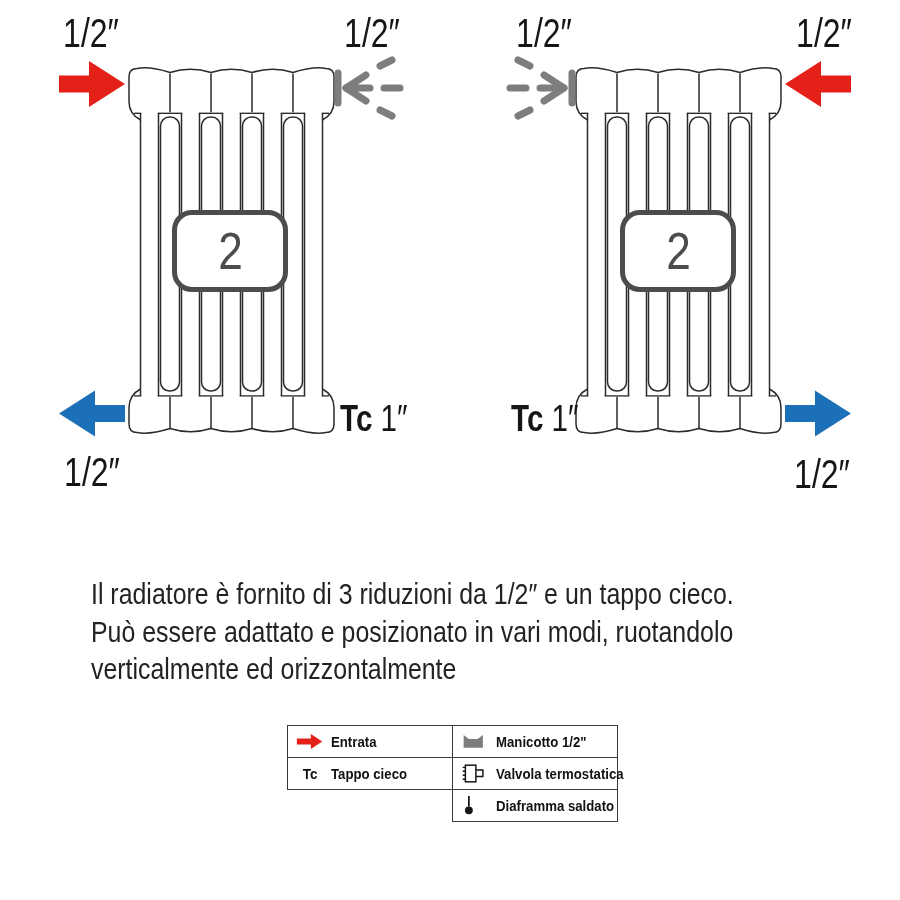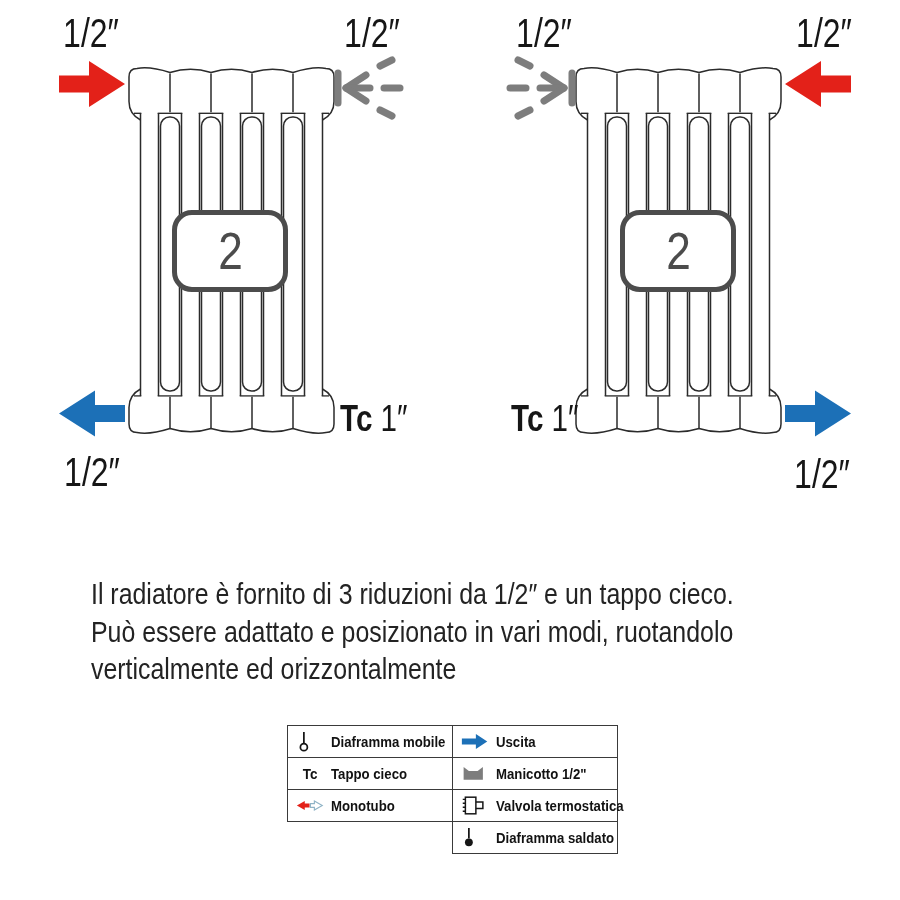--- a/index.html
+++ b/index.html
@@ -139,53 +139,33 @@
 
 <div class="desc">Il radiatore è fornito di 3 riduzioni da 1/2″ e un tappo cieco.
 Può essere adattato e posizionato in vari modi, ruotandolo
 verticalmente ed orizzontalmente</div>
 
 <div class="legend" id="legend">
     <div class="lcol">
       <div class="lrow">
         <span class="licon">
           <svg width="30" height="21" viewBox="0 0 34 24">
-            <g stroke="#161616" stroke-width="2" fill="none">
-        <path d="M10,1 L10,14"></path>
-              <circle cx="10" cy="18.5" r="4"></circle>
-            </g>
+            <polygon points="2,8.5 18,8.5 18,3.5 31,12 18,20.5 18,15.5 2,15.5" fill="#e32119"></polygon>
           </svg>
         </span>
-        <span class="llabel">Diaframma mobile</span>
+        <span class="llabel">Entrata</span>
       </div>
       <div class="lrow">
         <span class="licon">
           <span class="tc-icon">Tc</span>
         </span>
         <span class="llabel">Tappo cieco</span>
       </div>
-      <div class="lrow">
-        <span class="licon">
-          <svg width="30" height="21" viewBox="0 0 34 24">
-            <polygon points="2,12 11,6.8 11,9.8 16.5,9.8 16.5,14.2 11,14.2 11,17.2" fill="#e32119"></polygon>
-        <polygon points="17.5,9.8 22,9.8 22,6.8 31,12 22,17.2 22,14.2 17.5,14.2" fill="#fff" stroke="#8fb3c6" stroke-width="1.3"></polygon>
-          </svg>
-        </span>
-        <span class="llabel">Monotubo</span>
-      </div>
     </div>
     <div class="lcol col2">
-      <div class="lrow">
-        <span class="licon">
-          <svg width="30" height="21" viewBox="0 0 34 24">
-            <polygon points="2,8.5 18,8.5 18,3.5 31,12 18,20.5 18,15.5 2,15.5" fill="#1c70b7"></polygon>
-          </svg>
-        </span>
-        <span class="llabel">Uscita</span>
-      </div>
       <div class="lrow">
         <span class="licon">
           <svg width="30" height="21" viewBox="0 0 34 24">
             <polygon points="4,4.5 10,9 20,9 26,4.5 26,19 4,19" fill="#7d7d7d"></polygon>
           </svg>
         </span>
         <span class="llabel">Manicotto 1/2"</span>
       </div>
       <div class="lrow">
         <span class="licon">

